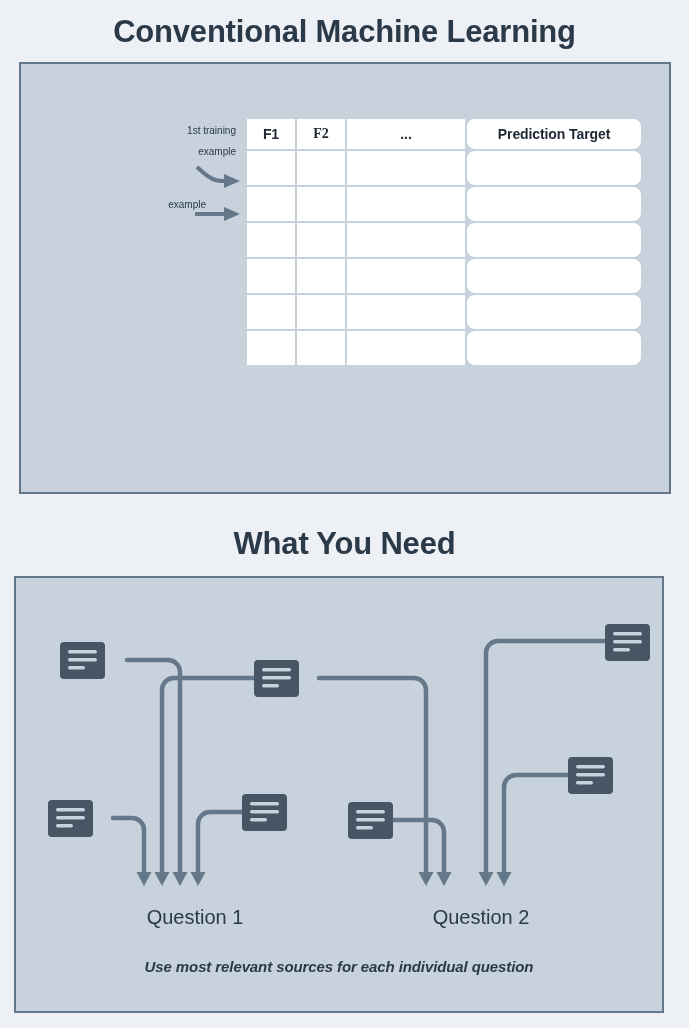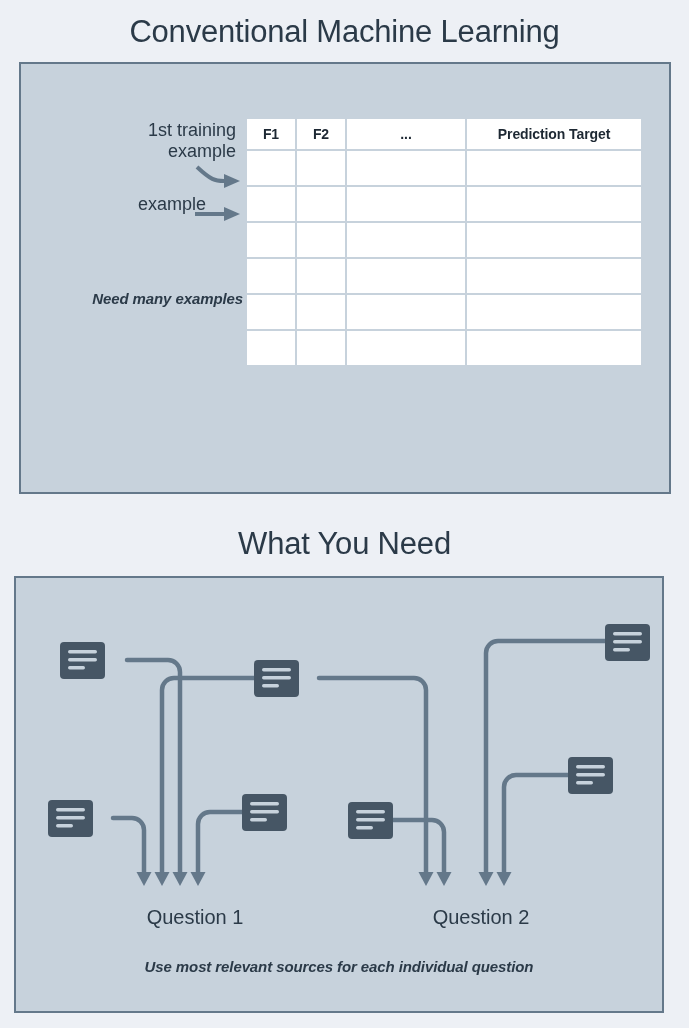--- a/index.html
+++ b/index.html
@@ -20,21 +20,21 @@
     height: 1028px;
   }
 
   
   .section-title {
     position: absolute;
     left: 0;
     width: 689px;
     text-align: center;
     font-size: 31px;
-    font-weight: 400;
+    font-weight: 700;
     letter-spacing: -0.2px;
     color: #2b3a48;
     white-space: nowrap;
   }
   #title-ml { top: 14px; }
   #title-need { top: 526px; }
 
   
   .panel {
     position: absolute;
@@ -72,30 +72,30 @@
     margin: 0;
   }
   .ml-table th {
     font-size: 14px;
     font-weight: bold;
     color: #1d2833;
     height: 30px;
     letter-spacing: -0.1px;
   }
   .ml-table .col-f1 { width: 48px; }
-  .ml-table .col-f2 { width: 48px; }
+  .ml-table .col-f2 { width: 48px; font-family: Liberation Serif, serif; }
   .ml-table .col-dots { width: 118px; }
-  .ml-table .col-target { width: 174px; }
+  .ml-table .col-target { width: 174px; border-radius: 8px; }
   .th-dots { font-size: 13px; color: #566573; font-weight: bold; }
 
   
   .row-label {
     position: absolute;
     text-align: right;
-    font-size: 18px;
+    font-size: 10px;
     line-height: 21px;
     color: #2b3a48;
   }
   #label-first { left: 40px; top: 56px; width: 175px; }
   #label-second { left: 10px; top: 130px; width: 175px; }
 
   .emph {
     position: absolute;
     font-size: 15px;
     font-weight: bold;
@@ -148,21 +148,20 @@
 
     <svg width="648" height="428" viewBox="0 0 648 428" style="position:absolute;left:0;top:0;pointer-events:none;">
       <g fill="none" stroke="#64788a" stroke-width="4" stroke-linecap="butt">
         <path d="M176,103 C190,116 194,117 203,117"></path>
         <path d="M174,150 L203,150"></path>
       </g>
       <polygon points="203,110 219,117 203,124" fill="#64788a"></polygon>
       <polygon points="203,143 219,150 203,157" fill="#64788a"></polygon>
     </svg>
 
-    <div class="emph" id="need-many">Need many examples</div>
 
     <table class="ml-table">
       <thead>
         <tr>
           <th class="col-f1">F1</th>
           <th class="col-f2">F2</th>
           <th class="col-dots th-dots">...</th>
           <th class="col-target">Prediction Target</th>
         </tr>
       </thead>

